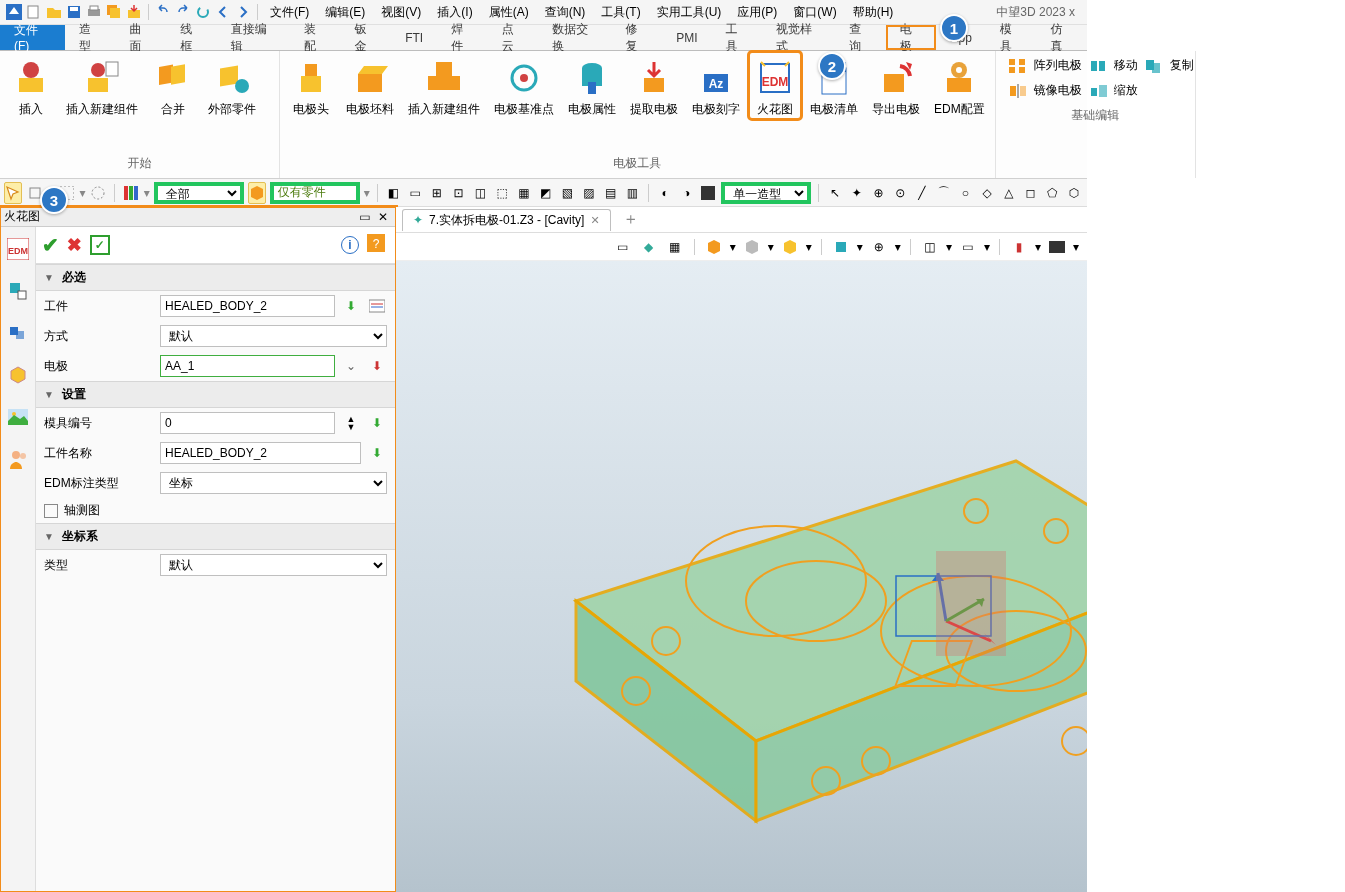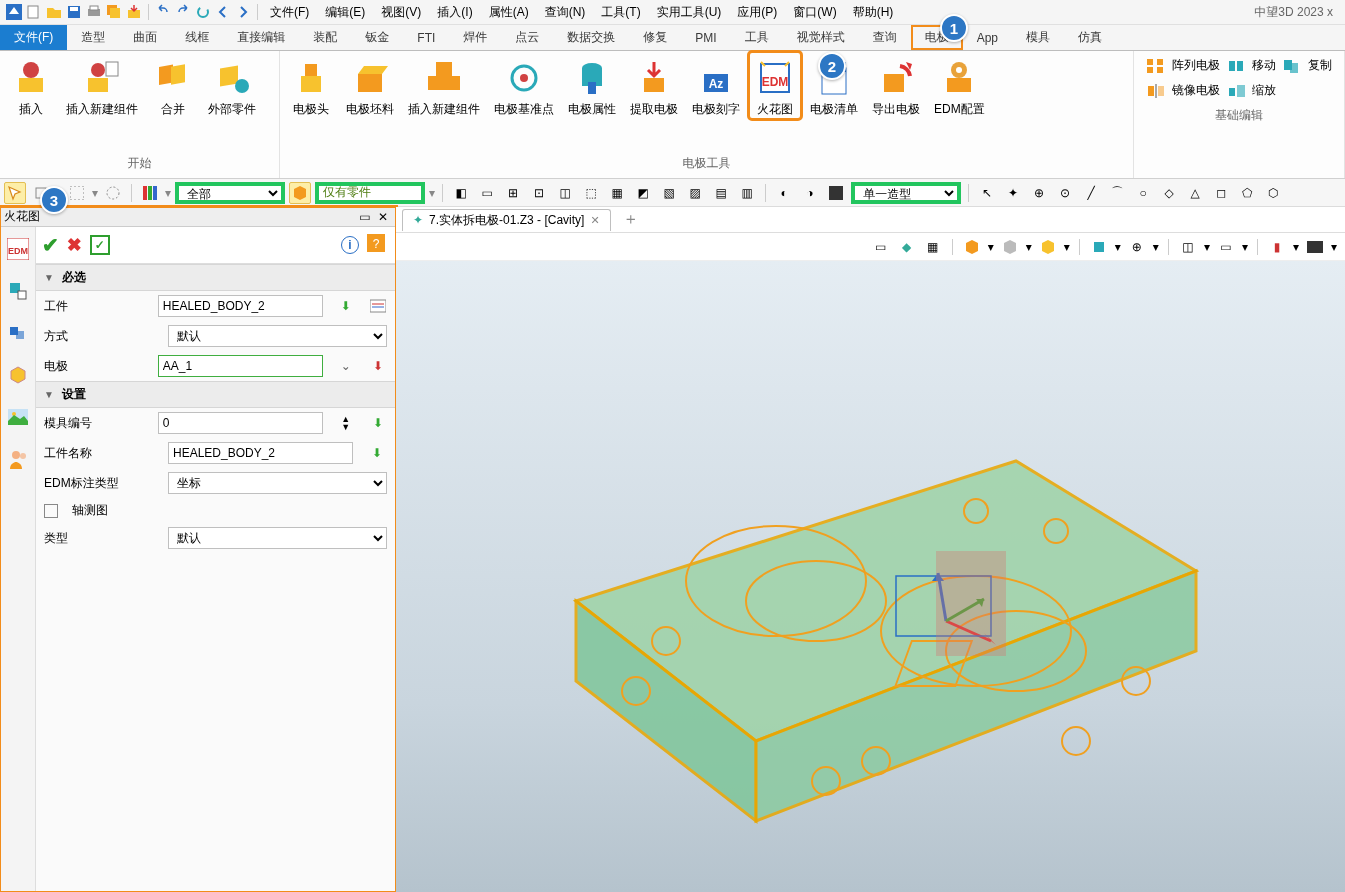--- a/index.html
+++ b/index.html
@@ -1,17 +1,17 @@
 <!DOCTYPE html>
 <html><head>
 <meta charset="utf-8">
 <style>
 html,body{margin:0;padding:0;font-family:"Microsoft YaHei","Segoe UI",Arial,sans-serif;font-size:12px;color:#000;background:#fff;overflow:hidden}
 *,*::before,*::after{box-sizing:border-box}
-.app{width:1345px;height:892px;display:flex;flex-direction:column;background:#fff}
+.app{width:1087px;height:892px;display:flex;flex-direction:column;background:#fff}
 
 
 .qat{height:25px;background:#f5f5f5;display:flex;align-items:center;gap:4px;padding:0 6px;border-bottom:1px solid #e0e0e0}
 .qat .ico{width:16px;height:16px;display:inline-flex;align-items:center;justify-content:center}
 .qat .sep{width:1px;height:16px;background:#ccc;margin:0 2px}
 .qat .menu-item{padding:2px 6px;cursor:default}
 .qat .spacer{flex:1}
 .qat .title{color:#666;padding-right:6px}
 
 
@@ -55,21 +55,21 @@
 .panel-title .winbtn{width:16px;height:14px;display:inline-flex;align-items:center;justify-content:center;margin-left:2px}
 .panel-top{display:flex;align-items:center;gap:8px;padding:6px;border-bottom:1px solid #ddd}
 .panel-top .pico{width:22px;height:22px}
 .panel-top .ok{color:#2e9e2e;font-size:20px;font-weight:bold}
 .panel-top .cancel{color:#d33;font-size:18px;font-weight:bold}
 .panel-top .apply{width:20px;height:20px;border:2px solid #2e9e2e;display:flex;align-items:center;justify-content:center;color:#2e9e2e;font-weight:bold}
 .panel-top .spacer{flex:1}
 .panel-body{flex:1;overflow:auto;background:#fafafa}
 .section-hdr{background:#ececec;border-top:1px solid #d6d6d6;border-bottom:1px solid #d6d6d6;padding:4px 8px;font-weight:bold;display:flex;align-items:center;gap:4px}
 .section-hdr::before{content:"▼";font-size:10px;color:#666;margin-right:4px}
-.row{display:flex;align-items:center;padding:4px 8px;gap:14px}
+.row{display:flex;align-items:center;padding:4px 8px;gap:6px}
 .row .rlabel{width:110px}
 .row input,.row select{flex:1;height:22px;border:1px solid #bfbfbf;padding:0 4px;font-size:12px;background:#fff}
 .row input.green{border:1px solid #3fae3f}
 .row .rbtn{width:20px;height:20px;display:inline-flex;align-items:center;justify-content:center}
 .row .chk{width:14px;height:14px;border:1px solid #888}
 
 
 .viewport{flex:1;display:flex;flex-direction:column;min-width:0}
 .doctabs{height:26px;background:#fff;border-bottom:1px solid #ddd;display:flex;align-items:center;padding:0 6px;gap:6px}
 .doctab{display:flex;align-items:center;gap:6px;padding:2px 10px;border:1px solid #bfbfbf;border-bottom:none;border-radius:3px 3px 0 0;background:#fff}
@@ -596,20 +596,21 @@
             </div>
             <div class="row">
               <div class="rlabel">EDM标注类型</div>
               <select><option>坐标</option></select>
             </div>
             <div class="row">
               <span class="chk"></span>
               <div class="rlabel" style="width:auto">轴测图</div>
             </div>
 
+            <div class="section-hdr">坐标系</div>
             <div class="row">
               <div class="rlabel">类型</div>
               <select><option>默认</option></select>
             </div>
           </div>
         </div>
       </div>
     </div>
 
     <div class="viewport">

